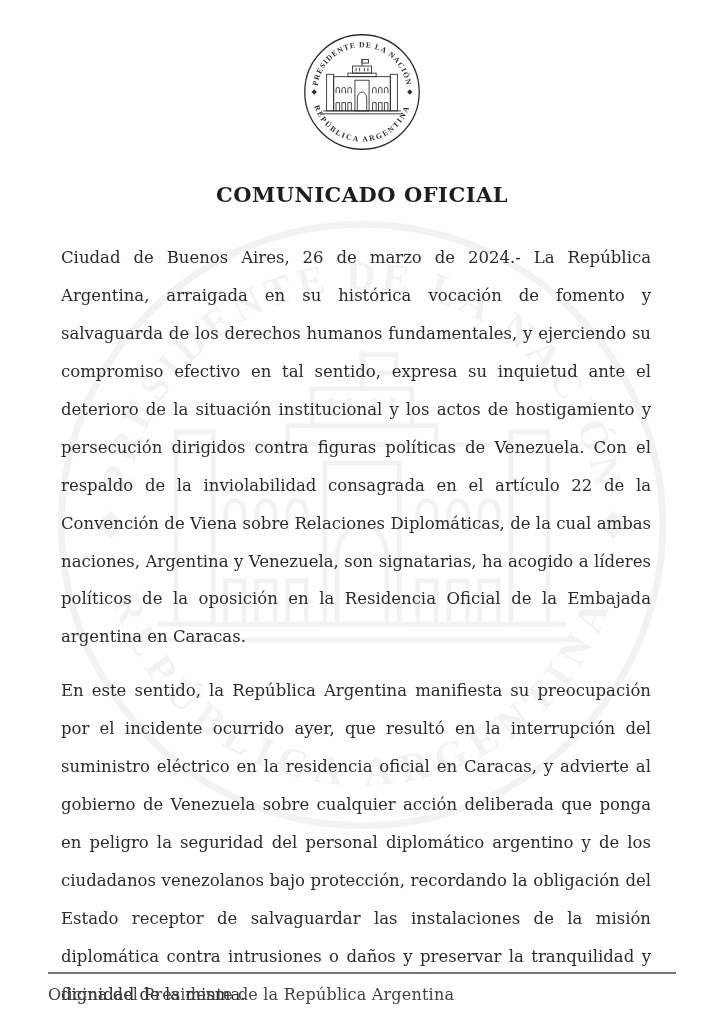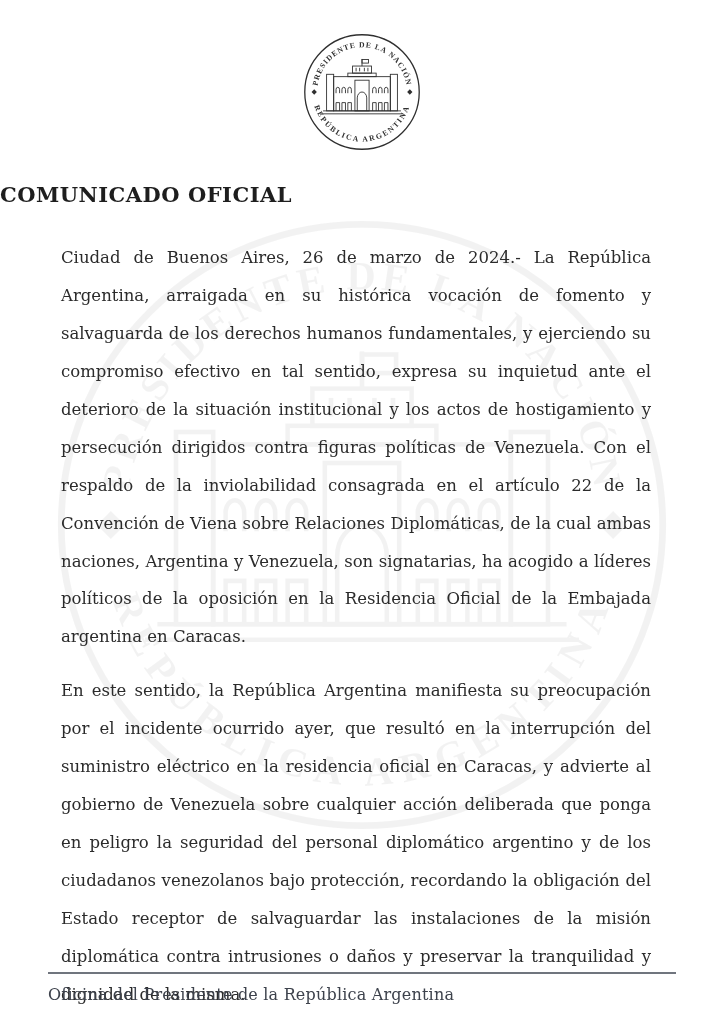--- a/index.html
+++ b/index.html
@@ -25,20 +25,21 @@
   }
 
   .seal-wrap {
     padding-top: 33px;
     text-align: center;
   }
   .seal { width: 118px; height: 118px; display: inline-block; }
 
   .title {
     margin: 27px 0 0 0;
+    text-align: center;
     font-size: 21px;
     font-weight: 700;
     letter-spacing: 0.5px;
     color: #1e1e1e;
   }
 
   .content {
     position: relative;
     width: 602px;
     margin: 32px auto 0 auto;

